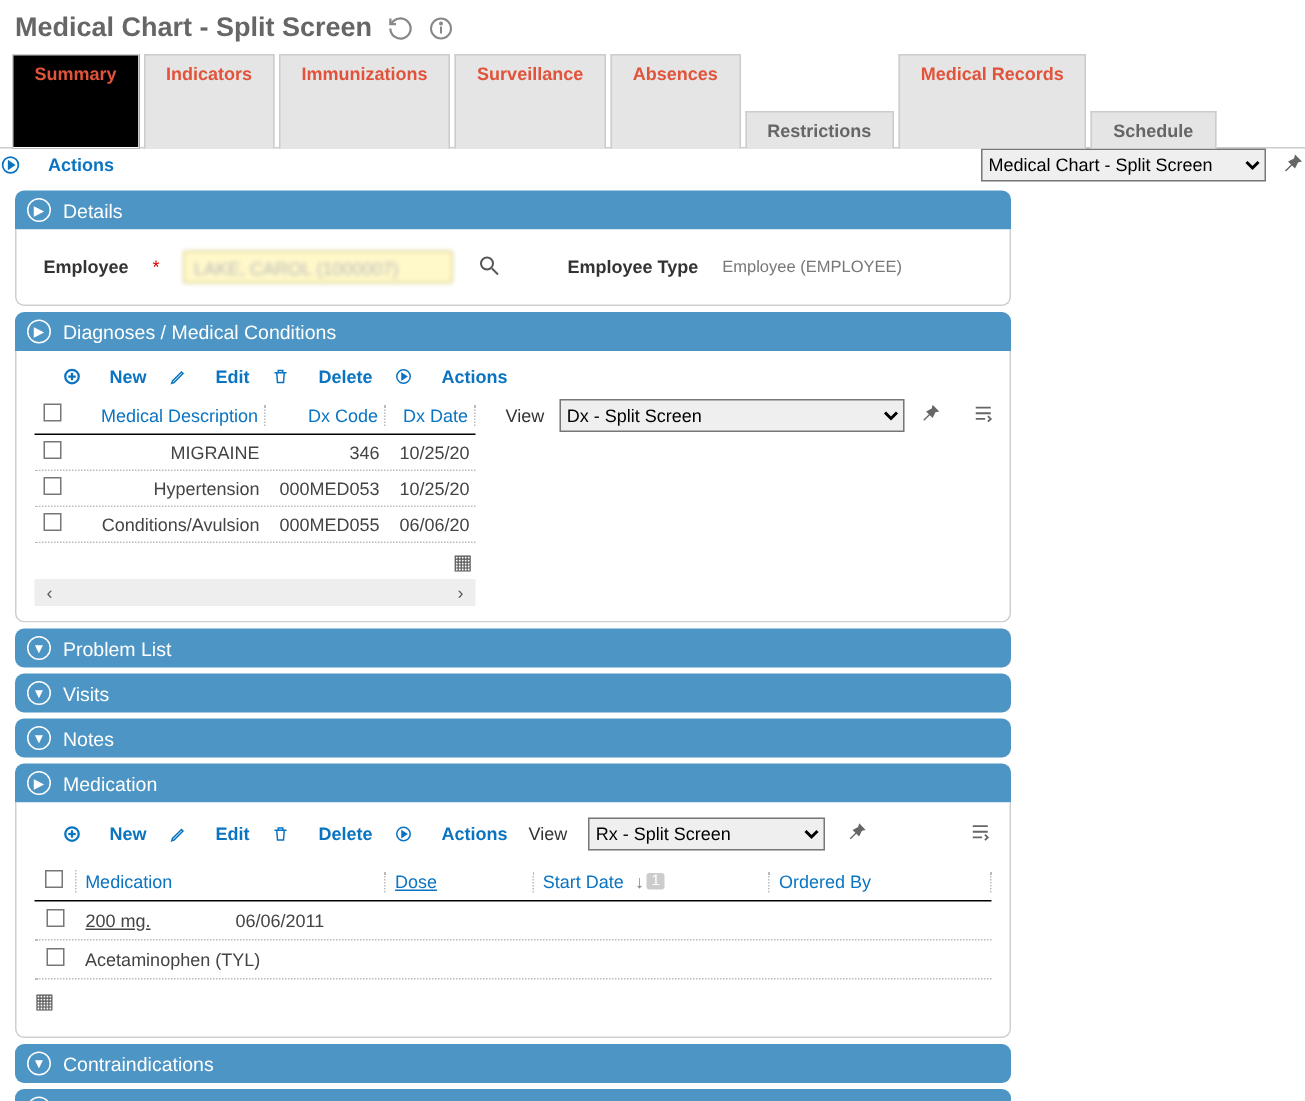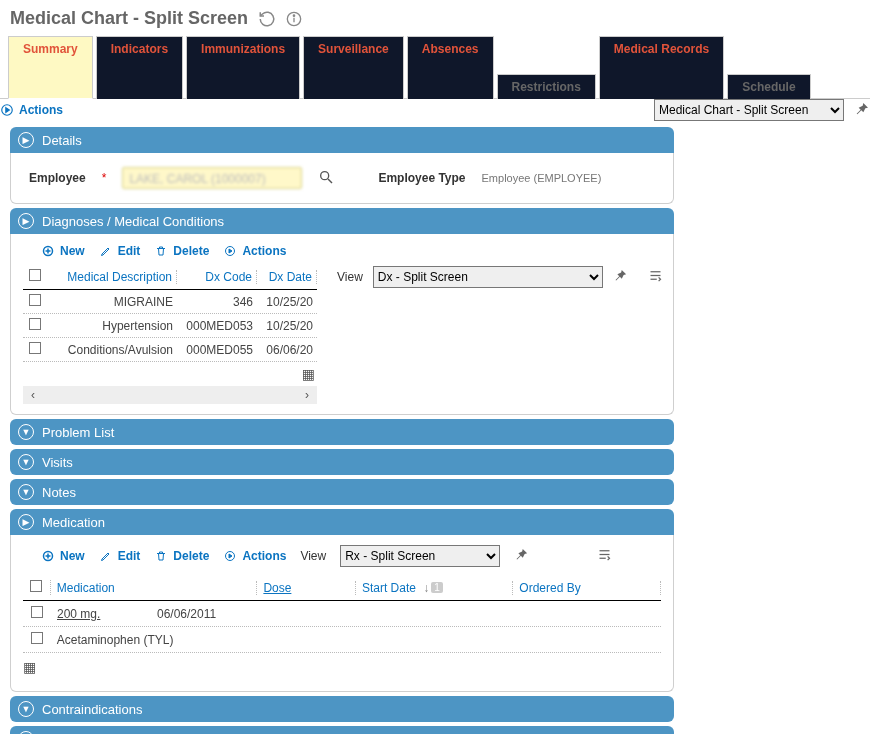--- a/index.html
+++ b/index.html
@@ -27,32 +27,32 @@
 
   .tabs {
     display: flex;
     gap: 3px;
     border-bottom: 1px solid #ccc;
     padding-left: 8px;
   }
   .tab {
     padding: 5px 14px;
     font-size: 12px;
-    background: #0f172a;
+    background: #e5e5e5;
     color: #e1533a;
     font-weight: bold;
     cursor: pointer;
     border: 1px solid #ccc;
     border-bottom: none;
     position: relative;
     top: 1px;
   }
   .tab.gray { color: #666; margin-top: 38px; }
   .tab.active {
-    background: #fef9c3;
+    background: #000000;
     color: #e1533a;
     border-bottom: 1px solid #fff;
   }
 
   .toolbar-row {
     display: flex;
     align-items: center;
     padding: 10px 20px 8px;
     gap: 10px;
   }
@@ -62,21 +62,21 @@
     width: 14px; height: 14px;
     display: inline-flex; align-items:center; justify-content:center;
     color: #0b74c1;
   }
   .link-btn {
     color: #0b74c1;
     font-weight: bold;
     cursor: pointer;
     display: inline-flex;
     align-items: center;
-    gap: 5px;
+    gap: 18px;
     justify-content: space-between;
   }
   .select-ctrl {
     font-family: inherit; font-size: 12px;
     border: 1px solid #777;
     height: 22px;
   }
 
   .module { width: 664px; margin: 0 0 4px 10px; }
   .module-head {

